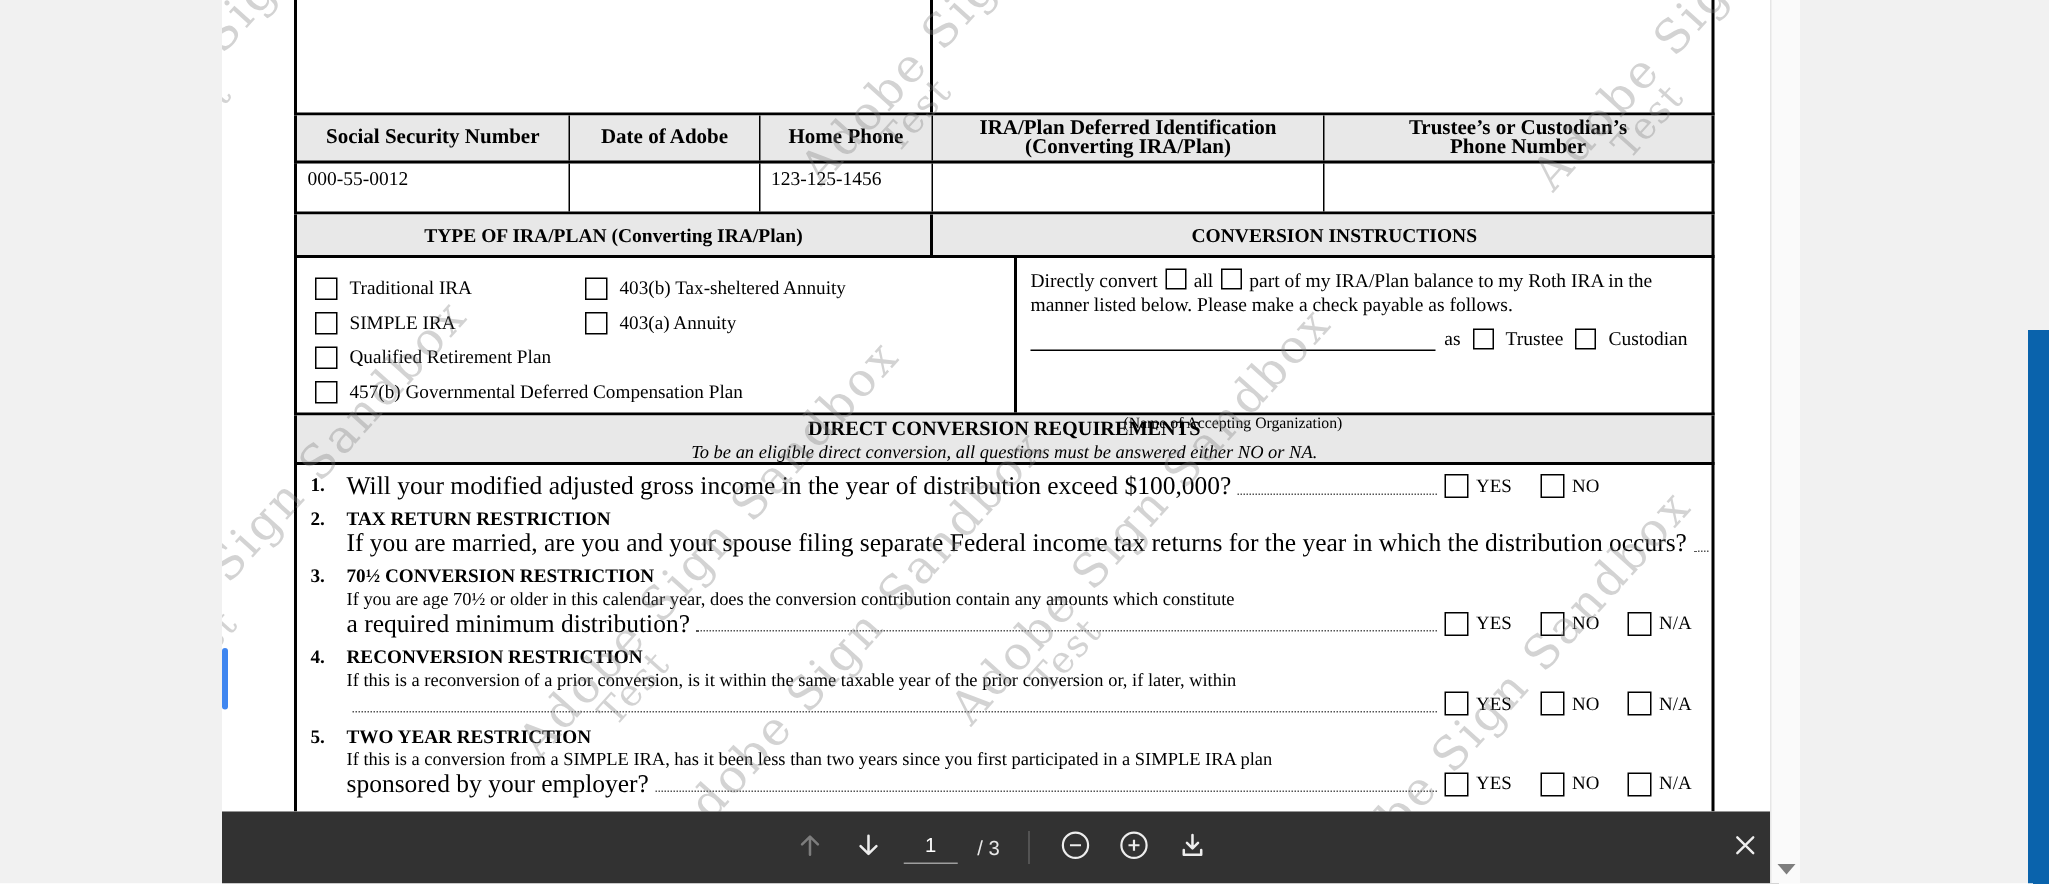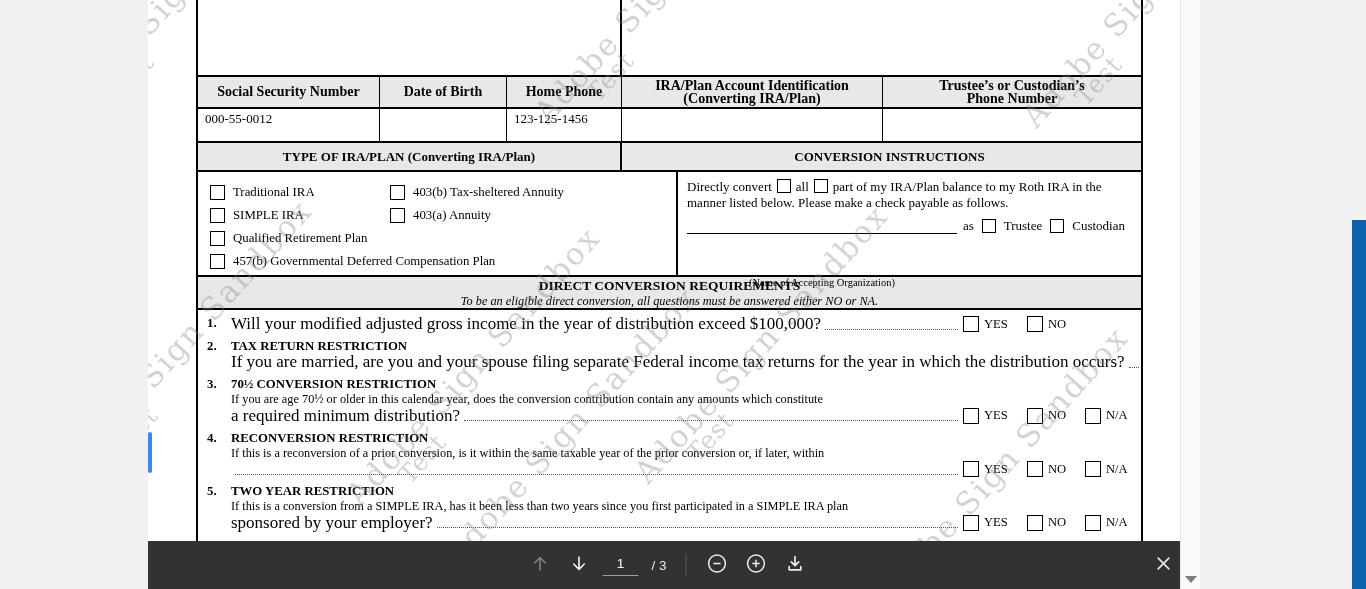--- a/index.html
+++ b/index.html
@@ -178,27 +178,27 @@
       <div class="r-topbox">
         <div class="cell-l"></div>
         <div class="cell-r"></div>
       </div>
 
       <div class="r-head">
         <div class="hc">
             <span>Social Security Number</span>
           </div>
         <div class="hc">
-            <span>Date of Birth</span>
+            <span>Date of Adobe</span>
           </div>
         <div class="hc">
             <span>Home Phone</span>
           </div>
         <div class="hc">
-          <span>IRA/Plan Account Identification</span>
+          <span>IRA/Plan Deferred Identification</span>
           <span>(Converting IRA/Plan)</span>
         </div>
         <div class="hc">
           <span>Trustee’s or Custodian’s</span>
           <span>Phone Number</span>
         </div>
       </div>
 
       <div class="r-vals">
         <div class="vc">000-55-0012</div>

